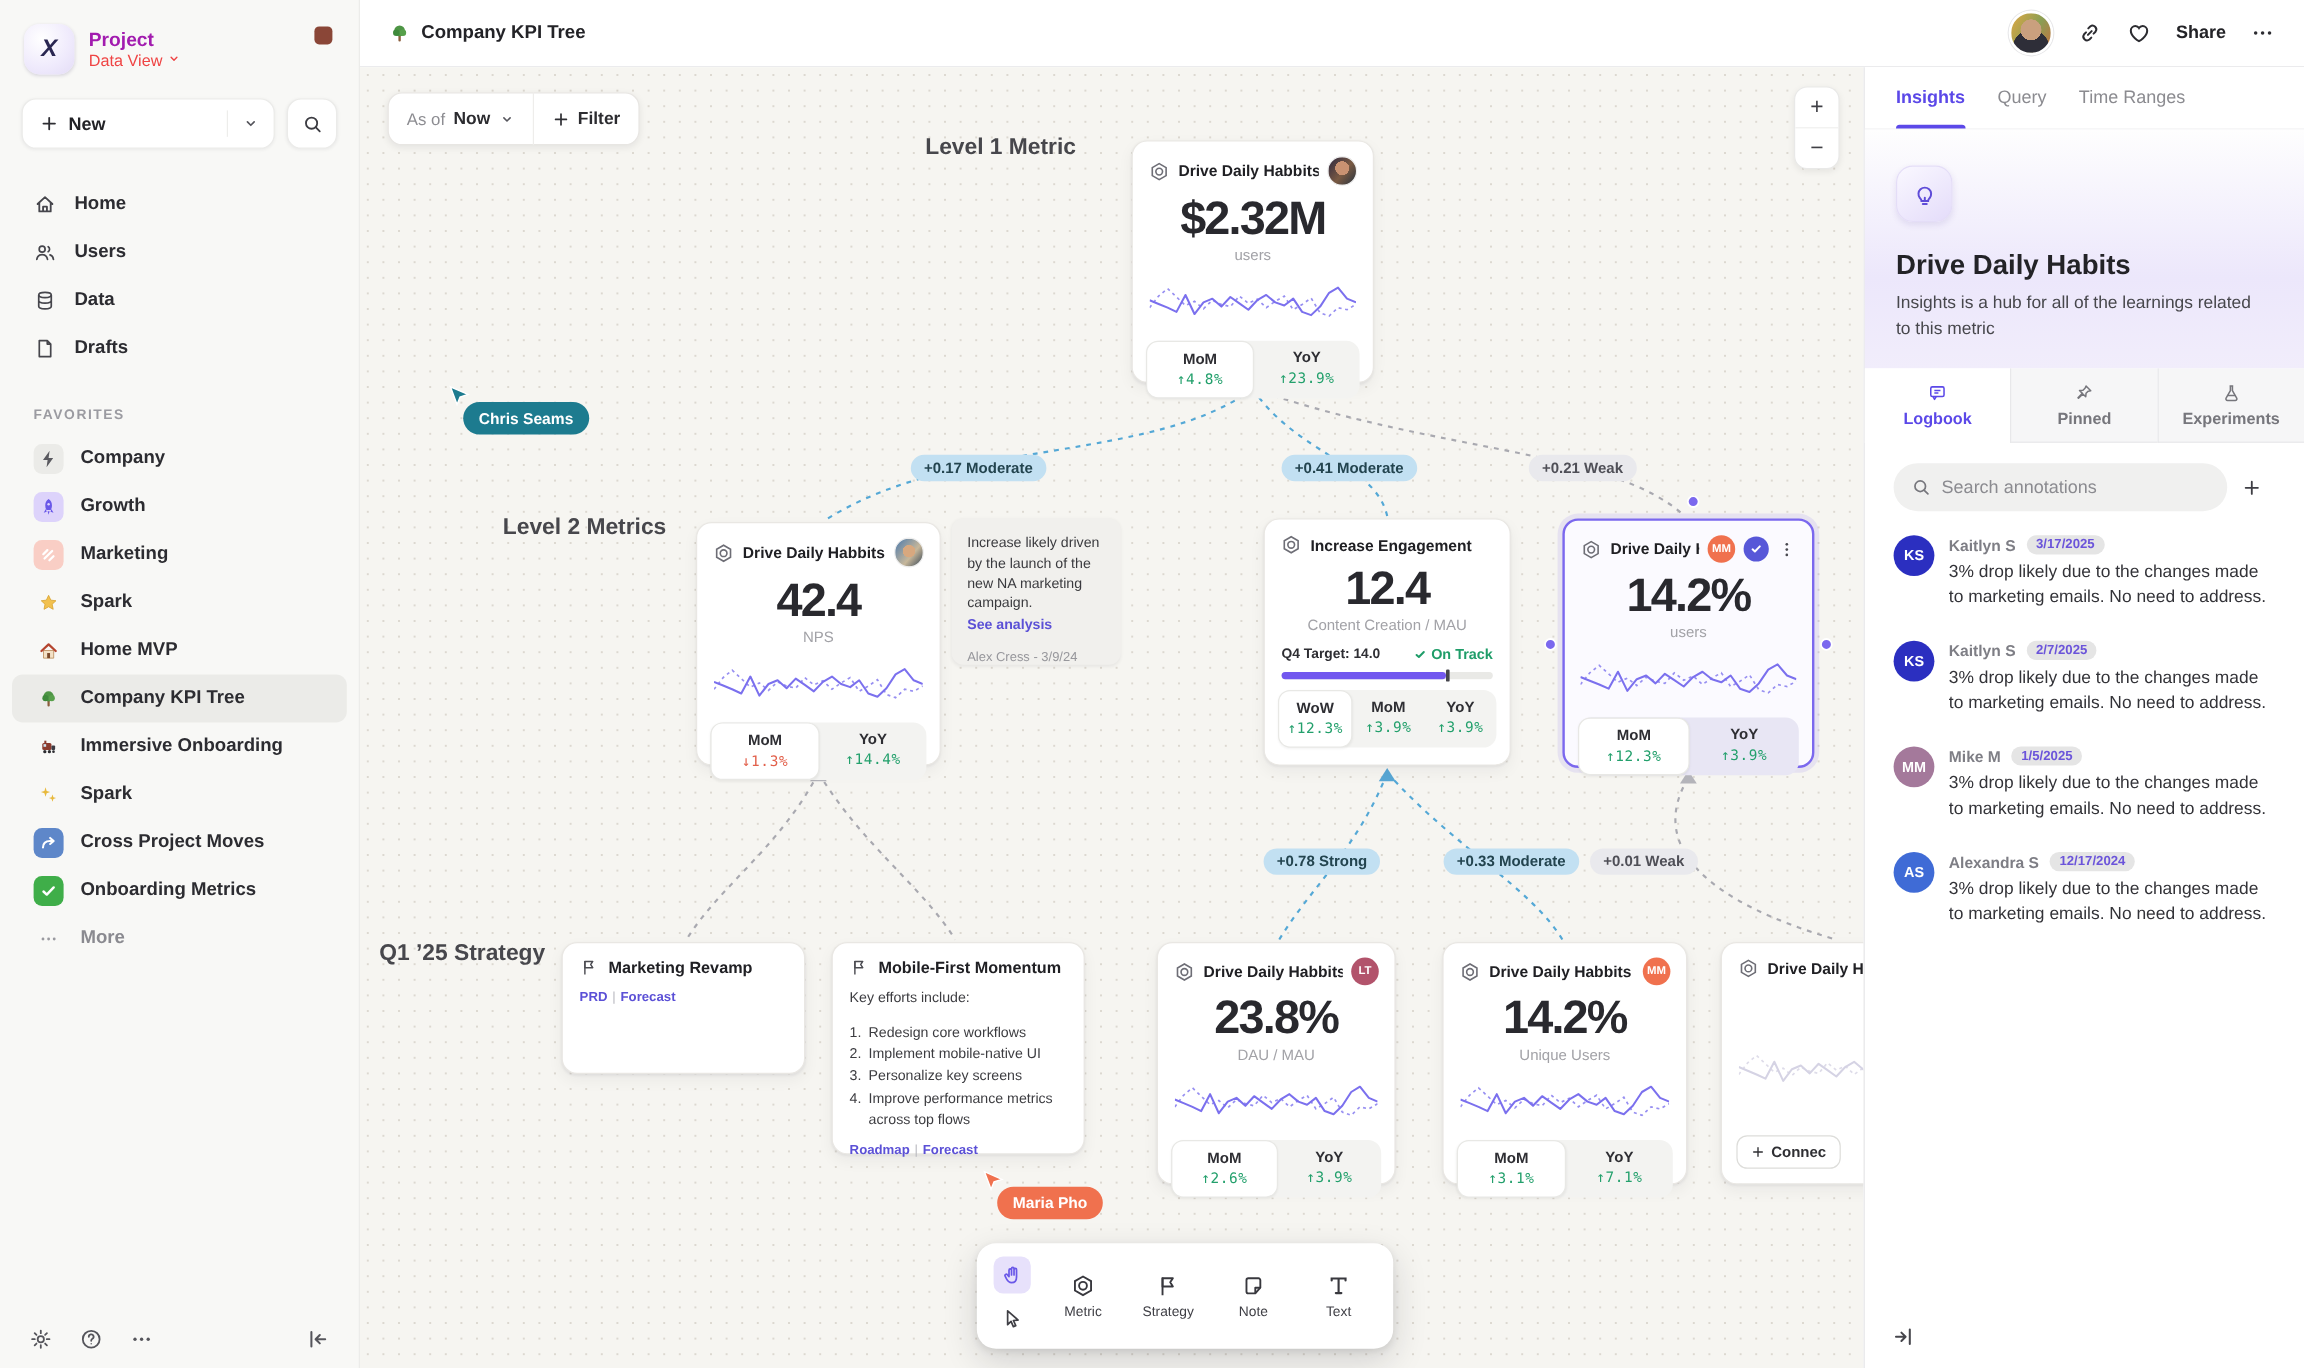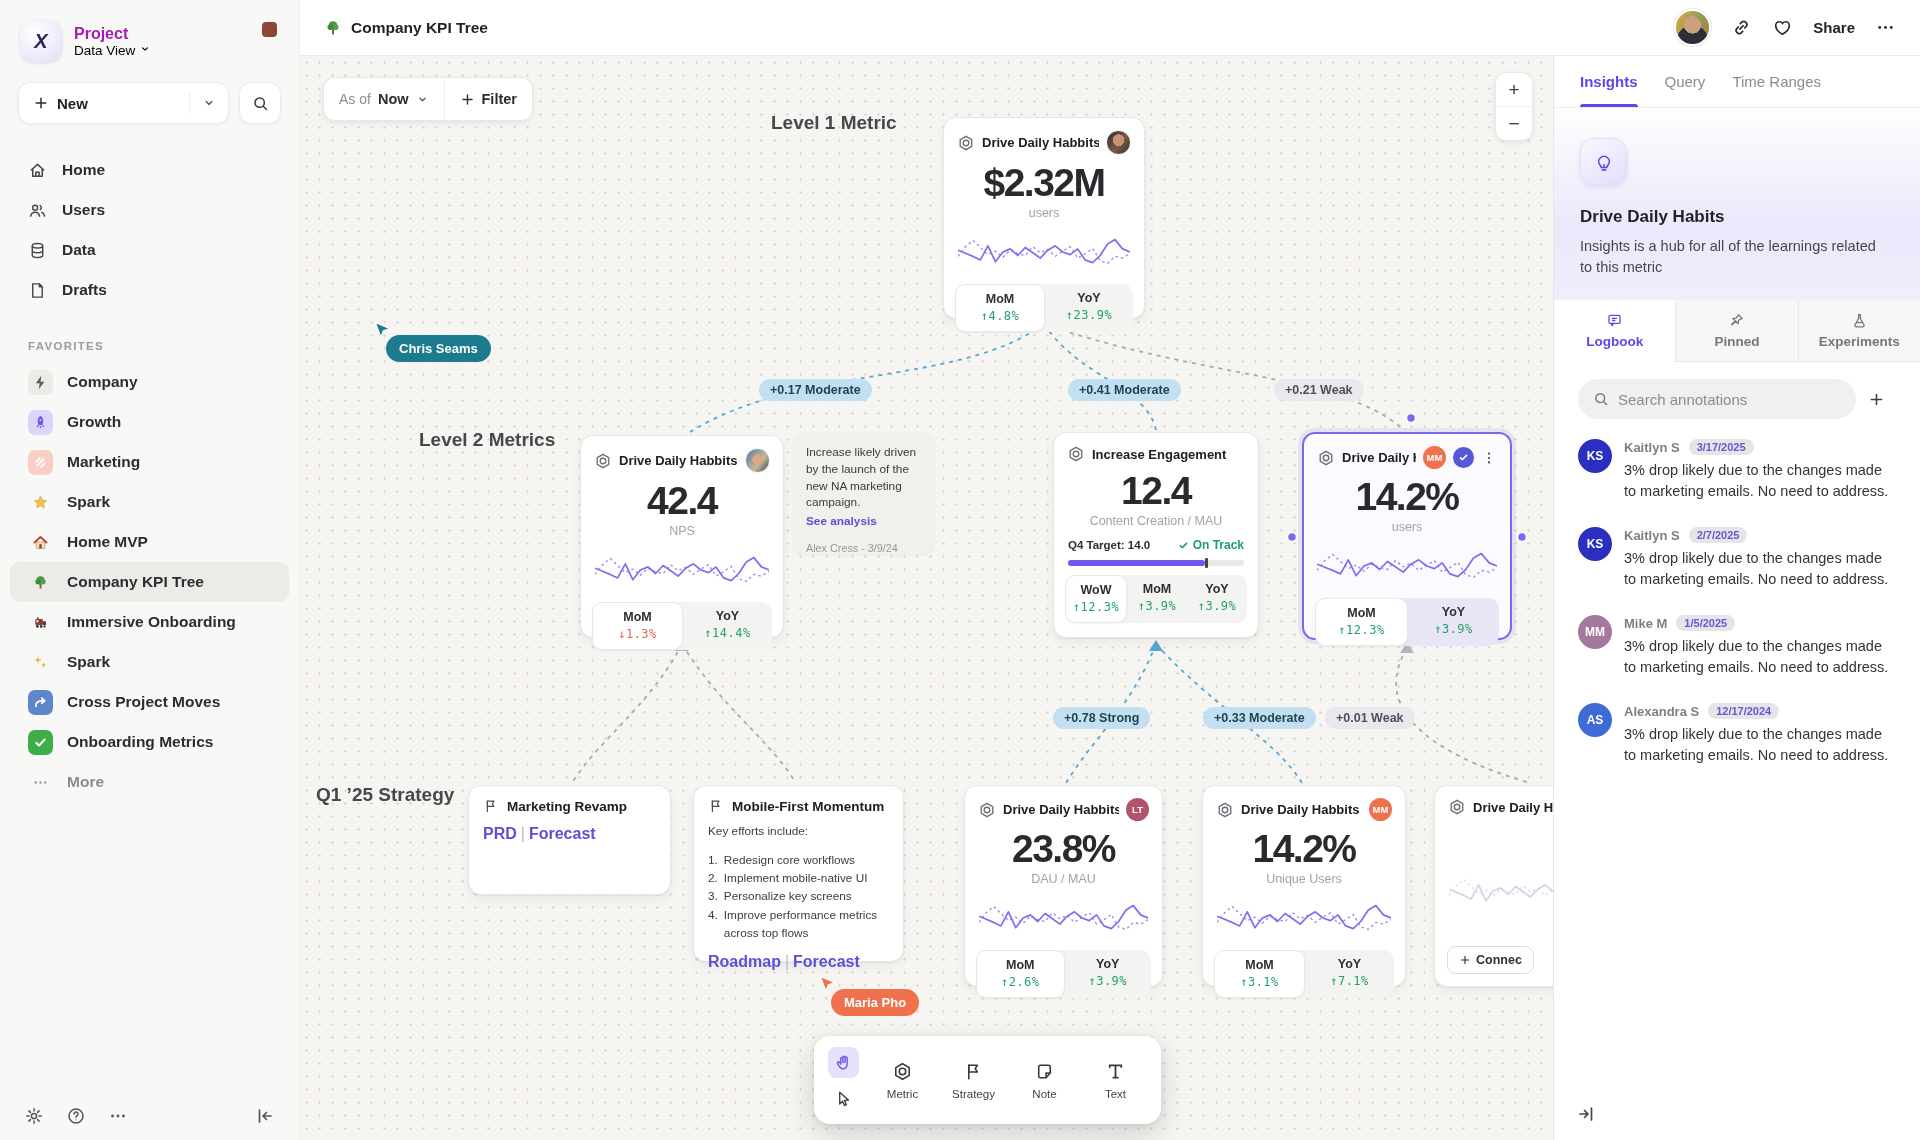--- a/index.html
+++ b/index.html
@@ -9,21 +9,21 @@
   svg { display:block; }
 
   
   .sidebar { position:absolute; left:0; top:0; width:300px; height:1140px;
     background:#f8f8f6; border-right:1px solid #ececea; }
   .sb-head { display:flex; align-items:center; gap:12px; padding:20px 20px 10px 20px; position:relative; }
   .logo { width:42px; height:42px; border-radius:13px; background:radial-gradient(circle at 35% 30%, #ffffff 0%, #efeafc 60%, #e3dcf6 100%);
     box-shadow:0 1px 3px rgba(40,30,90,.15); display:flex; align-items:center; justify-content:center;
     font-weight:700; font-size:20px; color:#2a2752; font-style:italic; }
   .proj-name { font-size:16px; font-weight:700; color:#a21caf; }
-  .proj-view { display:flex; align-items:flex-start; gap:4px; font-size:13.5px; color:#000000; margin-top:0; cursor:pointer; background:none; border:none; font-family:inherit; }
+  .proj-view { display:flex; align-items:flex-start; gap:4px; font-size:13.5px; color:#ef4444; margin-top:0; cursor:pointer; background:none; border:none; font-family:inherit; }
   .proj-view svg { width:12px; height:12px; }
   .sb-pin { position:absolute; right:22px; top:22px; width:15px; height:15px; border-radius:4px; background:#8a4637; }
   .sb-actions { display:flex; gap:10px; padding:10px 18px 0 18px; }
   .new-btn { flex:1; display:flex; align-items:center; background:#fff; border:1px solid #ebebe9;
     border-radius:12px; height:42px; box-shadow:0 1px 3px rgba(20,20,30,.06); cursor:pointer; }
   .new-btn .np { width:16px; height:16px; margin:0 8px 0 14px; color:#2e2e33; }
   .new-btn .nl { font-size:15px; font-weight:700; color:#232327; flex:1; }
   .new-btn .ndiv { width:1px; height:22px; background:#ededeb; }
   .new-btn .nc { width:14px; height:14px; margin:0 12px; color:#55555c; }
   .sb-search { width:42px; height:42px; background:#fff; border:1px solid #ebebe9; border-radius:12px;
@@ -136,21 +136,21 @@
   .nlink { font-size:11.8px; font-weight:600; color:#5b50d6; cursor:pointer; }
   .nby { font-size:10.8px; color:#97979c; margin-top:13px; }
 
   .strat { padding:12px 14px; }
   .shead { display:flex; align-items:center; gap:8px; }
   .shead svg { width:16px; height:16px; color:#4c4c52; }
   .stitle { font-size:13.5px; font-weight:700; color:#202024; }
   .sbody { font-size:11.8px; line-height:1.5; color:#3c3c40; margin-top:9px; }
   .slist { margin-top:10px; font-size:11.8px; line-height:1.55; color:#3c3c40; }
   .slist div { display:flex; gap:6px; }
-  .slinks { margin-top:11px; font-size:16px; font-weight:600; color:#5b50d6; }
+  .slinks { margin-top:11px; font-size:11px; font-weight:600; color:#5b50d6; }
   .slinks .sep { color:#b9b9c0; font-weight:400; margin:0 4px; }
   .slinks a { color:#5b50d6; text-decoration:none; cursor:pointer; }
 
   .cursor { position:absolute; pointer-events:none; }
   .cptr { width:19px; height:19px; }
   .cpill { margin:-4px 0 0 13px; color:#fff; font-size:13px; font-weight:600; padding:6px 13px; border-radius:999px; white-space:nowrap; width:max-content; }
 
   .tooldock { position:absolute; left:514px; top:980px; height:88px; display:flex; align-items:center; gap:8px;
     background:#fff; border-radius:16px; padding:10px 14px;
     box-shadow:0 10px 28px rgba(25,25,35,.16), 0 2px 6px rgba(0,0,0,.08); }
@@ -168,21 +168,21 @@
   .insights { position:absolute; left:1553px; top:56px; width:367px; height:1084px; background:#fff;
     border-left:1px solid #e7e7e9; display:flex; flex-direction:column; }
   .ptabs { display:flex; gap:27px; padding:0 26px; height:52px; align-items:center; border-bottom:1px solid #f0f0f2; flex:0 0 52px; }
   .ptab { font-size:15px; color:#8b8b90; font-weight:500; cursor:pointer; height:100%; display:flex; align-items:center; position:relative; }
   .ptab.active { color:#5b48e8; font-weight:700; }
   .ptab.active::after { content:""; position:absolute; left:0; right:0; bottom:0; height:3px; background:#5b48e8; border-radius:3px 3px 0 0; }
   .hero { padding:30px 26px 22px 26px; background:linear-gradient(180deg,#fefefe 0%, #ece7fb 62%, #f1edfb 100%); }
   .bulb-tile { width:47px; height:47px; border-radius:14px; background:linear-gradient(145deg,#faf8ff,#e4dcfa);
     border:1px solid #e4ddf7; box-shadow:0 2px 5px rgba(80,60,160,.12); display:flex; align-items:center; justify-content:center; color:#5f4cd8; }
   .bulb-tile svg { width:22px; height:22px; }
-  .htitle { margin-top:22px; font-size:17px; font-weight:700; color:#232327; }
+  .htitle { margin-top:22px; font-size:23px; font-weight:700; color:#232327; }
   .hdesc { margin-top:9px; font-size:14.5px; line-height:1.45; color:#47474c; max-width:300px; }
   .subtabs { display:flex; flex:0 0 62px; }
   .subtab { flex:1; display:flex; flex-direction:column; align-items:center; justify-content:center; gap:5px;
     background:#f6f6f7; color:#76767c; border-bottom:1px solid #e8e8ea; cursor:pointer; }
   .subtab + .subtab { border-left:1px solid #e8e8ea; }
   .subtab svg { width:17px; height:17px; }
   .subtab span { font-size:13.5px; font-weight:600; }
   .subtab.active { background:#fff; color:#5b48e8; border-bottom-color:#fff; }
   .searchrow { display:flex; align-items:center; gap:12px; margin:17px 24px 6px 24px; }
   .searchpill { flex:1; display:flex; align-items:center; gap:9px; background:#f0f0ef; border-radius:999px; height:40px; padding:0 15px; }

